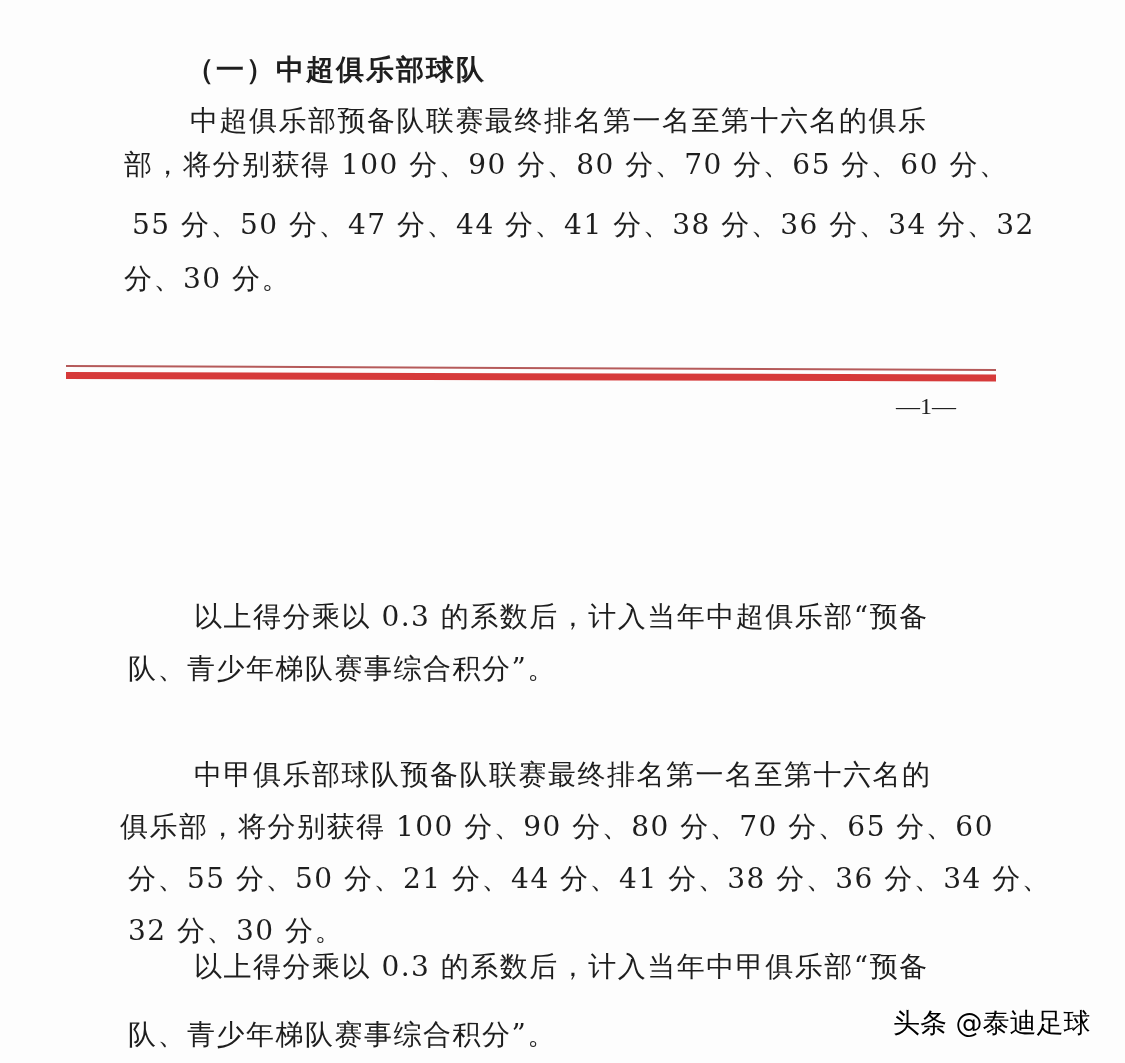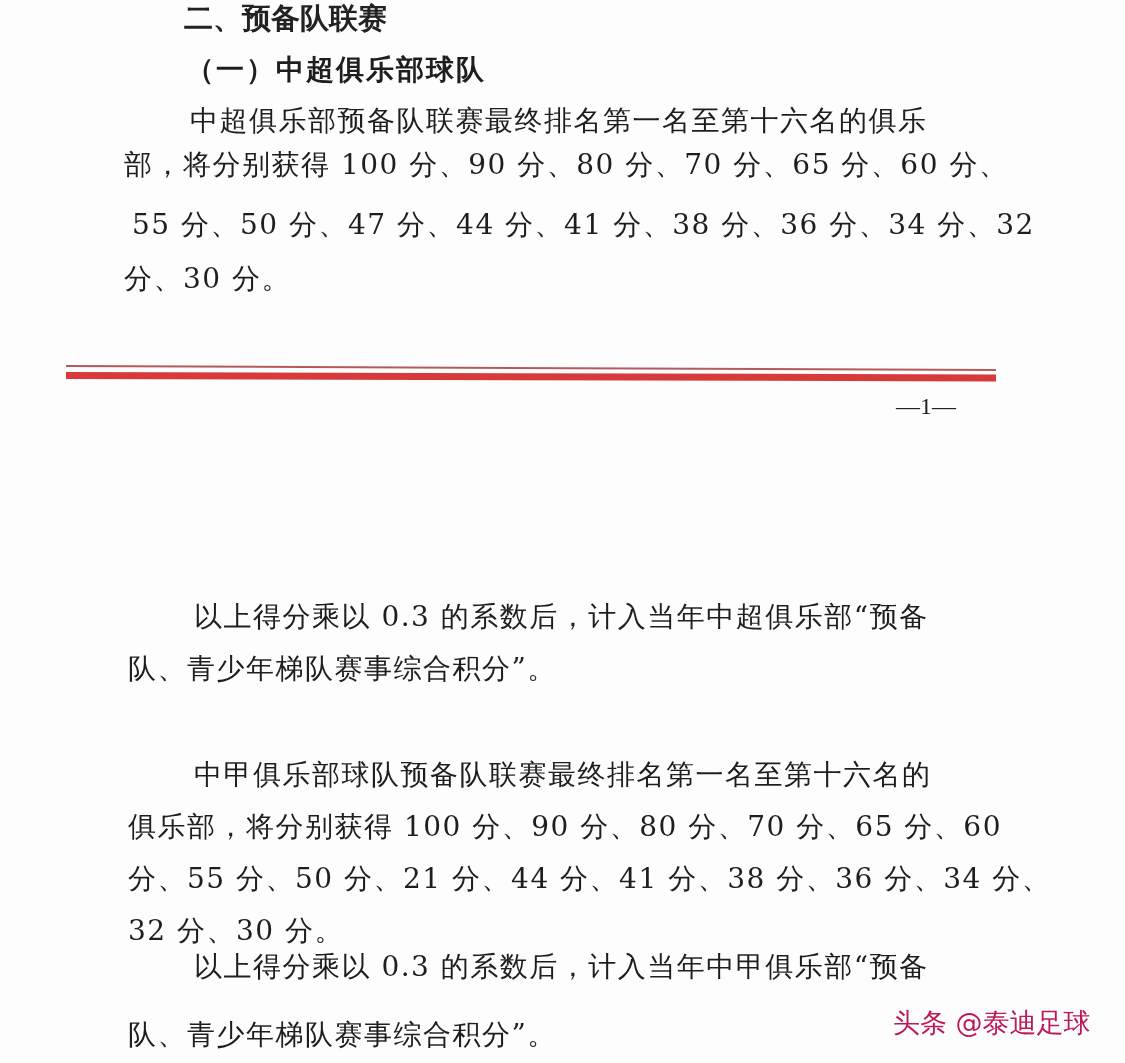--- a/index.html
+++ b/index.html
@@ -31,30 +31,29 @@
     position: absolute; left: 66px; width: 930px; top: 372px; height: 7px;
     background: #d63a3a; transform: rotate(0.15deg); transform-origin: left;
   }
   .page-number {
     position: absolute; left: 896px; top: 391px; font-size: 24px; line-height: 30px;
     font-family: "Liberation Serif", serif; color: #222;
   }
   .watermark {
     position: absolute; left: 893px; top: 1007px;
     font-family: "DejaVu Sans", "Liberation Sans", sans-serif;
-    font-size: 27px; line-height: 32px; color: #be185d;
+    font-size: 27px; line-height: 32px; color: #000000;
     text-shadow: 1px 1px 0 #fff, -1px -1px 0 #fff, 1px -1px 0 #fff, -1px 1px 0 #fff, 0 0 3px #fff;
   }
 </style>
 </head>
 <body>
 
 <div class="page">
 
-  <div class="heading" style="left:184px; top:0px;">二、预备队联赛</div>
 
   <div class="subheading" style="left:186px; top:53px;text-align:center;">（一）中超俱乐部球队</div>
 
   <div>
     <div class="line" style="left:190px; top:104px;">中超俱乐部预备队联赛最终排名第一名至第十六名的俱乐</div>
     <div class="line" style="left:124px; top:148px;">部，将分别获得 100 分、90 分、80 分、70 分、65 分、60 分、</div>
     <div class="line" style="left:132px; top:208px;">55 分、50 分、47 分、44 分、41 分、38 分、36 分、34 分、32</div>
     <div class="line" style="left:124px; top:262px;">分、30 分。</div>
   </div>
 
@@ -63,21 +62,21 @@
   <div class="page-number">—1—</div>
 
   <div>
     <div class="line" style="left:194px; top:600px;">以上得分乘以 0.3 的系数后，计入当年中超俱乐部“预备</div>
     <div class="line" style="left:128px; top:652px;">队、青少年梯队赛事综合积分”。</div>
   </div>
 
 
   <div>
     <div class="line" style="left:194px; top:758px;">中甲俱乐部球队预备队联赛最终排名第一名至第十六名的</div>
-    <div class="line" style="left:128px; top:810px;">俱乐部，将分别获得 100 分、90 分、80 分、70 分、65 分、60</div>
+    <div class="line" style="left:120px; top:810px;">俱乐部，将分别获得 100 分、90 分、80 分、70 分、65 分、60</div>
     <div class="line" style="left:128px; top:862px;">分、55 分、50 分、21 分、44 分、41 分、38 分、36 分、34 分、</div>
     <div class="line" style="left:128px; top:914px;">32 分、30 分。</div>
   </div>
 
   <div>
     <div class="line" style="left:194px; top:950px;">以上得分乘以 0.3 的系数后，计入当年中甲俱乐部“预备</div>
     <div class="line" style="left:128px; top:1018px;">队、青少年梯队赛事综合积分”。</div>
   </div>
 
   <div class="watermark">头条 @泰迪足球</div>

